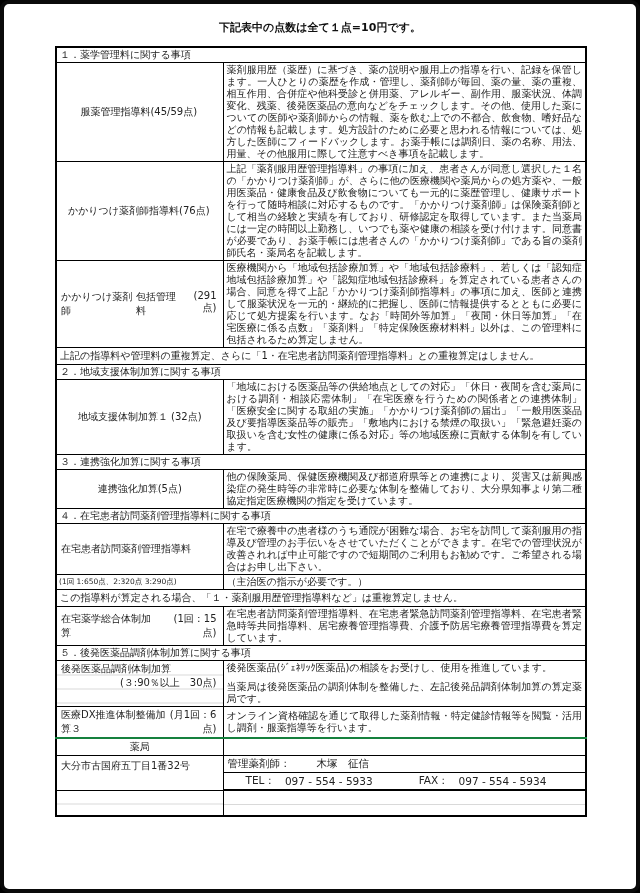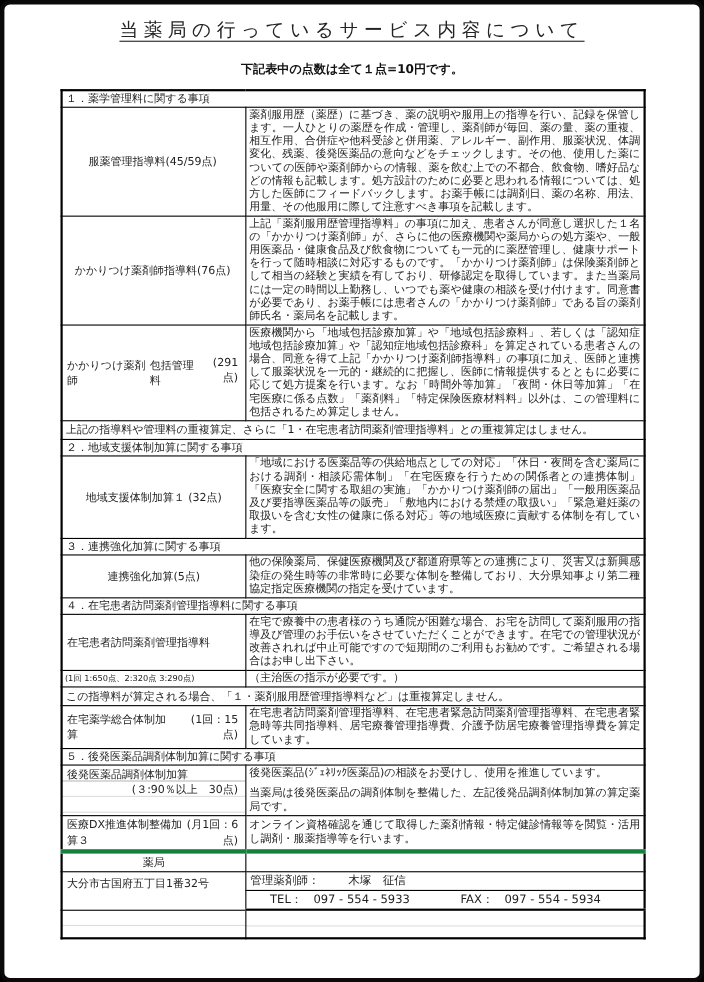--- a/index.html
+++ b/index.html
@@ -48,34 +48,33 @@
   }
   td.lbl { font-size:10px; padding:1px 4px; color:#222; }
   .lbl-flex { display:flex; flex-direction:row; justify-content:center; height:100%; }
   .pts { text-align:right; padding-right:2px; }
   .note td { font-size:10px; padding:1px 3px; height:15px; word-break:break-all; }
   .small-pts { font-size:7.5px; white-space:nowrap; overflow:hidden; padding:1px 2px; }
   .centered { text-align:center; }
   .ruled {
     background-image:repeating-linear-gradient(to bottom, transparent 0px, transparent 13px, #d9d9d9 13px, #d9d9d9 14px);
   }
-  tr.thick-top td { border-top:4px solid #15803d; }
+  tr.thick-top td { border-top:2px solid #15803d; }
   tr.thick-bottom td { border-bottom:2px solid #000; }
   .footer-line { display:flex; align-items:center; font-size:10.5px; }
   .footer-line .gap-lg { width:26px; }
   .footer-line .gap-xl { width:46px; }
   td.no-borders-lite { border-bottom-color:#bbb; }
   .empty-cell { height:26px; }
 </style>
 </head>
 <body>
 
 <div class="page">
 
-  <div class="doc-title">当薬局の行っているサービス内容について</div>
   <div class="doc-subtitle">下記表中の点数は全て１点=10円です。</div>
 
   <table class="svc">
     <colgroup>
         <col class="col-label">
         <col class="col-desc">
       </colgroup>
 
     <tbody>
         <tr class="sec-hdr">

